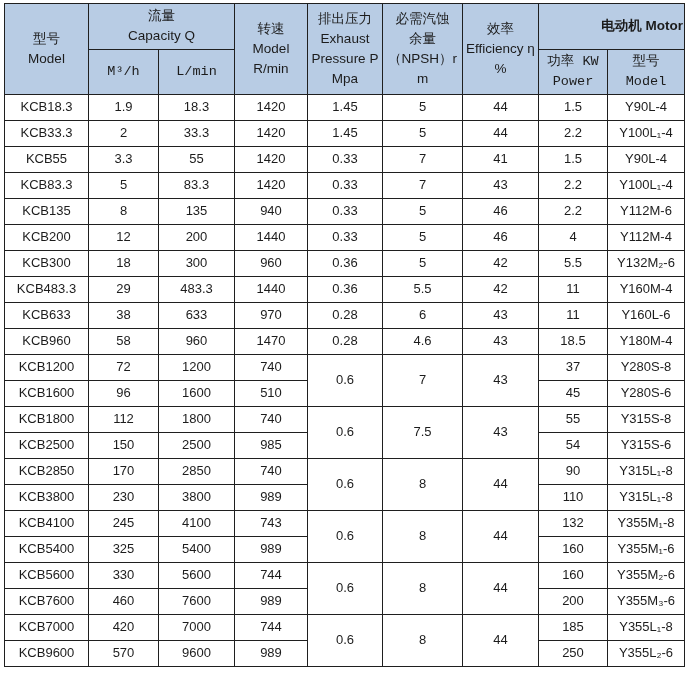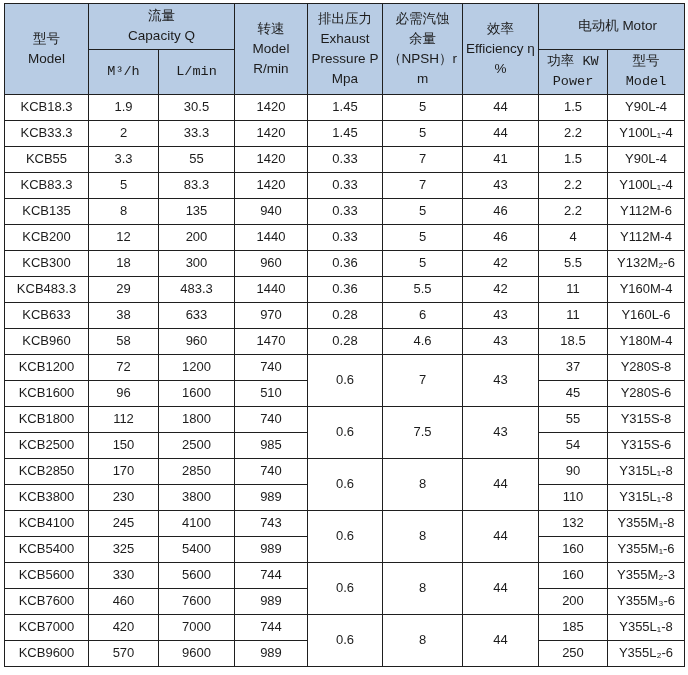--- a/index.html
+++ b/index.html
@@ -35,22 +35,23 @@
     background: var(--header-bg);
     font-weight: normal;
     font-size: 13.5px;
     line-height: 1.5;
     white-space: pre-line;
     padding: 2px 1px;
   }
   thead tr.h1 { height: 44px; }
   thead tr.h2 { height: 45px; font-family: Liberation Mono, monospace; }
   thead th.motor-head {
-    text-align: center;
+    text-align: right;
     padding-left: 13px;
+    font-weight: bold;
   }
   tbody td {
     font-size: 13px;
     height: 26px;
     padding: 0 2px;
     line-height: 1.1;
     white-space: nowrap;
   }
 </style>
 </head>
@@ -97,21 +98,21 @@
         <th>功率 KW
 Power</th>
         <th>型号
 Model</th>
       </tr>
     </thead>
     <tbody id="table-body">
         <tr>
           <td>KCB18.3</td>
           <td>1.9</td>
-          <td>30.5</td>
+          <td>18.3</td>
           <td>1420</td>
           <td>1.45</td>
           <td>5</td>
           <td>44</td>
           <td>1.5</td>
           <td>Y90L-4</td>
         </tr>
         <tr>
           <td>KCB33.3</td>
           <td>2</td>
@@ -289,21 +290,21 @@
         </tr>
         <tr>
           <td>KCB5600</td>
           <td>330</td>
           <td>5600</td>
           <td>744</td>
           <td rowspan="2">0.6</td>
           <td rowspan="2">8</td>
           <td rowspan="2">44</td>
           <td>160</td>
-          <td>Y355M₂-3</td>
+          <td>Y355M₂-6</td>
         </tr>
         <tr>
           <td>KCB7600</td>
           <td>460</td>
           <td>7600</td>
           <td>989</td>
           <td>200</td>
           <td>Y355M₃-6</td>
         </tr>
         <tr>

